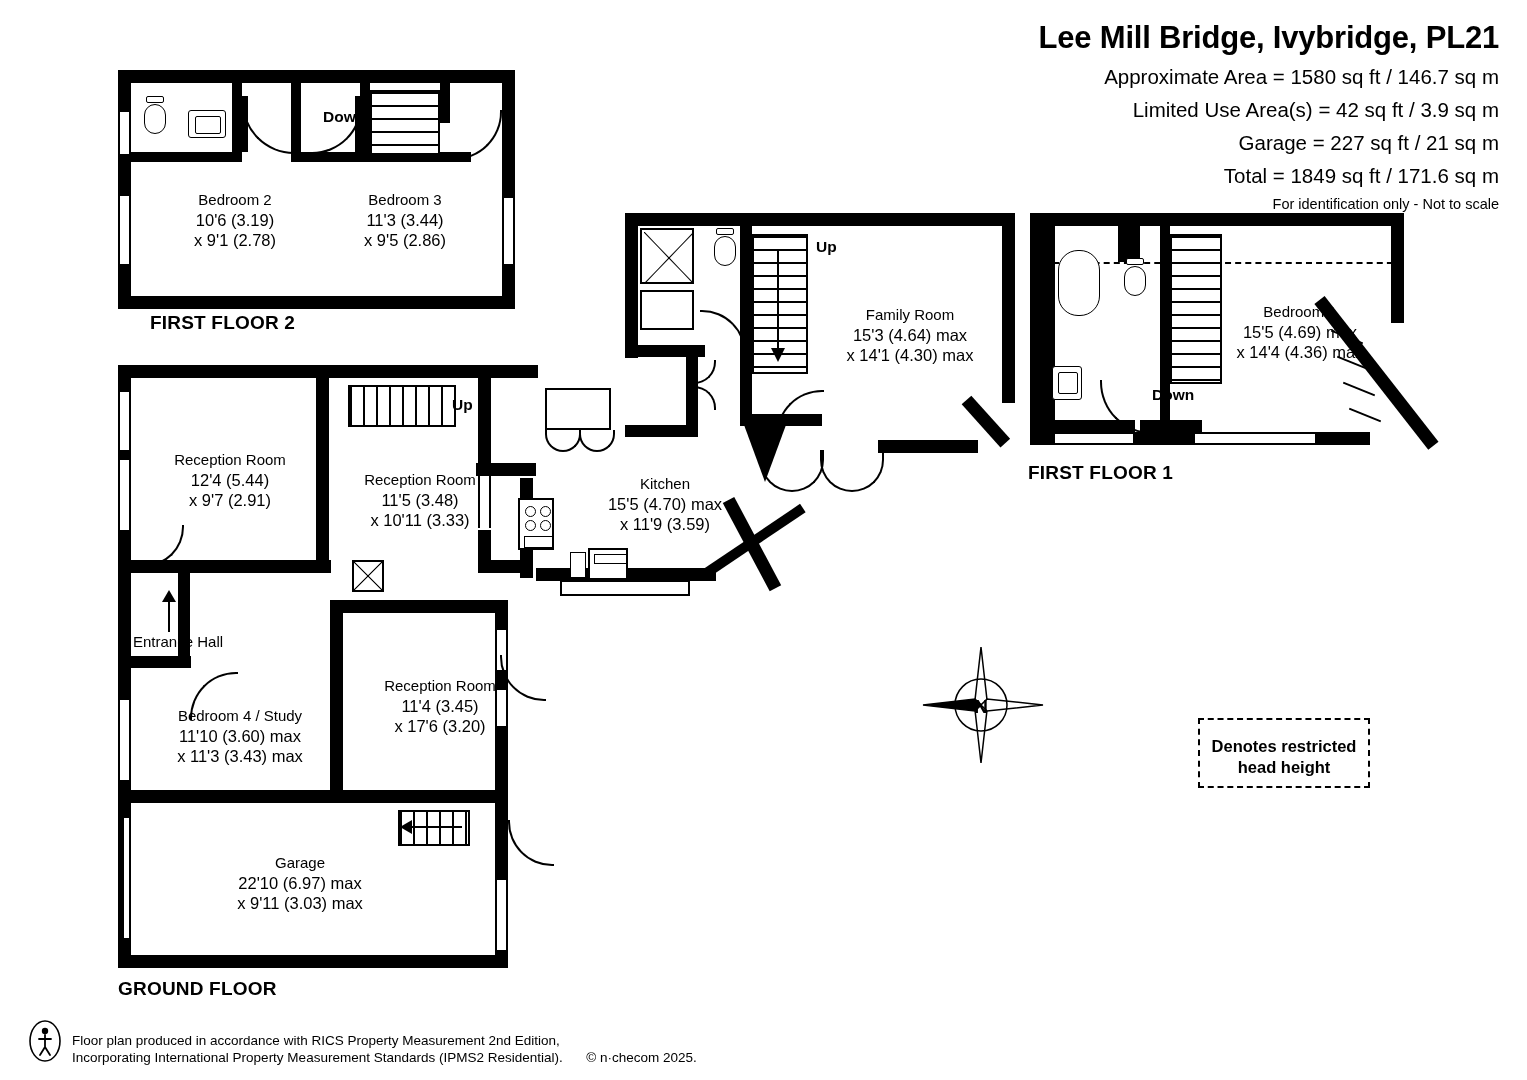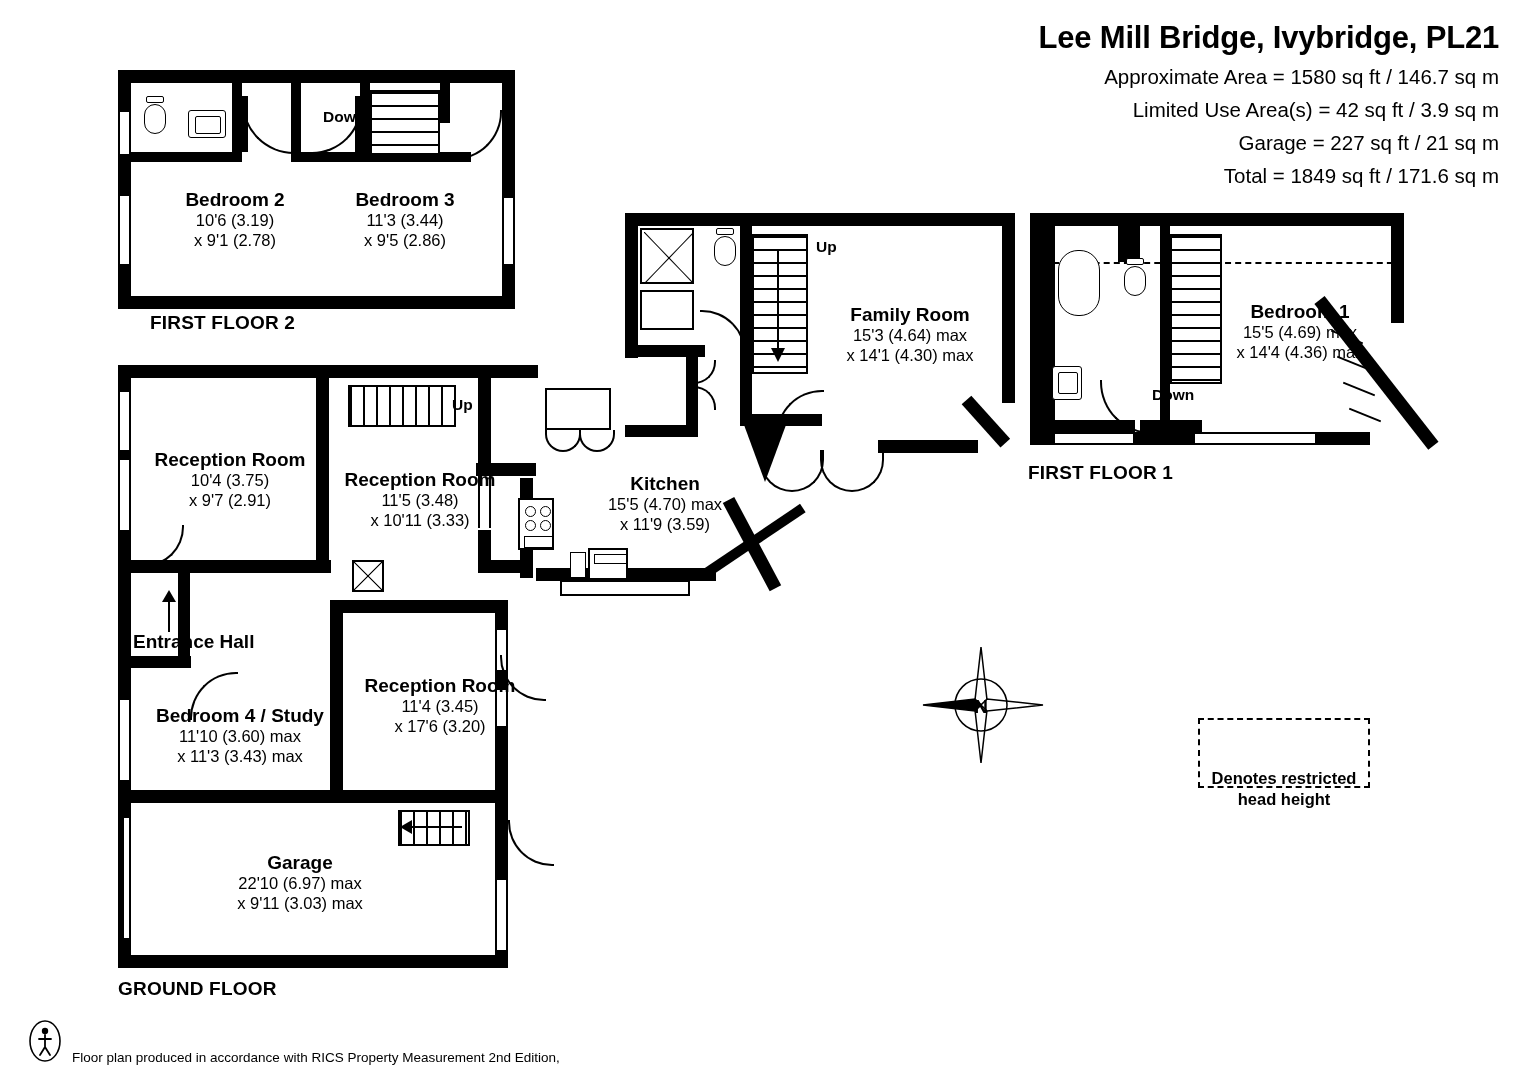--- a/index.html
+++ b/index.html
@@ -45,22 +45,22 @@
   }
 
   
   .wall { background: #000000; }
   .room-label {
     text-align: center;
     line-height: 20px;
     white-space: nowrap;
   }
   .room-label .name {
-    font-size: 19px;
-    font-weight: bold;
+    font-size: 15px;
+    font-weight: normal;
   }
   .room-label .dim {
     font-size: 16.5px;
   }
   .floor-title {
     font-size: 19px;
     font-weight: bold;
     letter-spacing: 0.2px;
     white-space: nowrap;
   }
@@ -120,21 +120,20 @@
   
   #legend-box {
     border: 2px dashed #000;
     box-sizing: border-box;
   }
   #legend-text {
     font-size: 16.5px;
     font-weight: bold;
     text-align: center;
     line-height: 21px;
-    margin-top: 32px;
   }
 
   
   #compass { width: 130px; height: 120px; }
 
   
   #footer {
     left: 72px;
     bottom: 14px;
     font-size: 13.5px;
@@ -152,20 +151,21 @@
 <body>
 
 <div id="page">
 
   <div id="header" class="abs">
     <div class="title">Lee Mill Bridge, Ivybridge, PL21</div>
     <div class="meta">Approximate Area = 1580 sq ft / 146.7 sq m</div>
     <div class="meta">Limited Use Area(s) = 42 sq ft / 3.9 sq m</div>
     <div class="meta">Garage = 227 sq ft / 21 sq m</div>
     <div class="meta">Total = 1849 sq ft / 171.6 sq m</div>
+    <div class="note">For identification only - Not to scale</div>
   </div>
 
   <div>
 
     <div class="abs wall" style="left:118px; top:70px; width:397px; height:13px;"></div>
     <div class="abs wall" style="left:118px; top:70px; width:13px; height:239px;"></div>
     <div class="abs wall" style="left:118px; top:296px; width:397px; height:13px;"></div>
     <div class="abs wall" style="left:502px; top:70px; width:13px; height:239px;"></div>
 
     <div class="abs window-v" style="left:118px; top:112px; width:13px; height:42px;"></div>
@@ -380,21 +380,21 @@
     <div class="abs arc" style="left:508px; top:820px; width:44px; height:44px; border-radius:0 0 0 44px; border-top:none; border-right:none;"></div>
     <div class="abs wall" style="left:168px; top:592px; width:2px; height:40px;"></div>
     <div class="abs" style="left:162px; top:590px; width:14px; height:12px; background:#000; clip-path: polygon(50% 0, 0 100%, 100% 100%);"></div>
 
     <div class="abs stairs-h" style="left:398px; top:810px; width:72px; height:36px;"></div>
     <div class="abs" style="left:410px; top:826px; width:52px; height:2px; background:#000;"></div>
     <div class="abs" style="left:400px; top:820px; width:12px; height:14px; background:#000; clip-path: polygon(0 50%, 100% 0, 100% 100%);"></div>
 
     <div class="abs room-label" style="left:140px; top:450px; width:180px;">
       <div class="name">Reception Room</div>
-      <div class="dim">10'4 (3.75)</div>
+      <div class="dim">12'4 (5.44)</div>
       <div class="dim">x 9'7 (2.91)</div>
     </div>
     <div class="abs room-label" style="left:325px; top:470px; width:190px;">
       <div class="name">Reception Room</div>
       <div class="dim">11'5 (3.48)</div>
       <div class="dim">x 10'11 (3.33)</div>
     </div>
     <div class="abs room-label" style="left:133px; top:632px; width:140px; text-align:left;">
       <div class="name">Entrance Hall</div>
     </div>
@@ -437,15 +437,20 @@
 
   <div class="abs" id="footer-icon">
     <svg viewBox="0 0 34 42" width="34" height="42">
       <ellipse cx="17" cy="21" rx="15" ry="20" fill="none" stroke="#000" stroke-width="1.6"></ellipse>
       <circle cx="17" cy="11" r="3.2" fill="#000"></circle>
       <path d="M17 15 L17 27 M11 19 L23 19 M17 27 L12 35 M17 27 L22 35" stroke="#000" stroke-width="1.8" fill="none" stroke-linecap="round"></path>
     </svg>
   </div>
   <div class="abs" id="footer">
     <div>Floor plan produced in accordance with RICS Property Measurement 2nd Edition,</div>
+    <div>
+      <span>Incorporating International Property Measurement Standards (IPMS2 Residential).</span>
+      <span style="display:inline-block; width:16px;"></span>
+      <span>© n·checom 2025.</span>
+    </div>
   </div>
 
 </div>
 
 </body></html>

